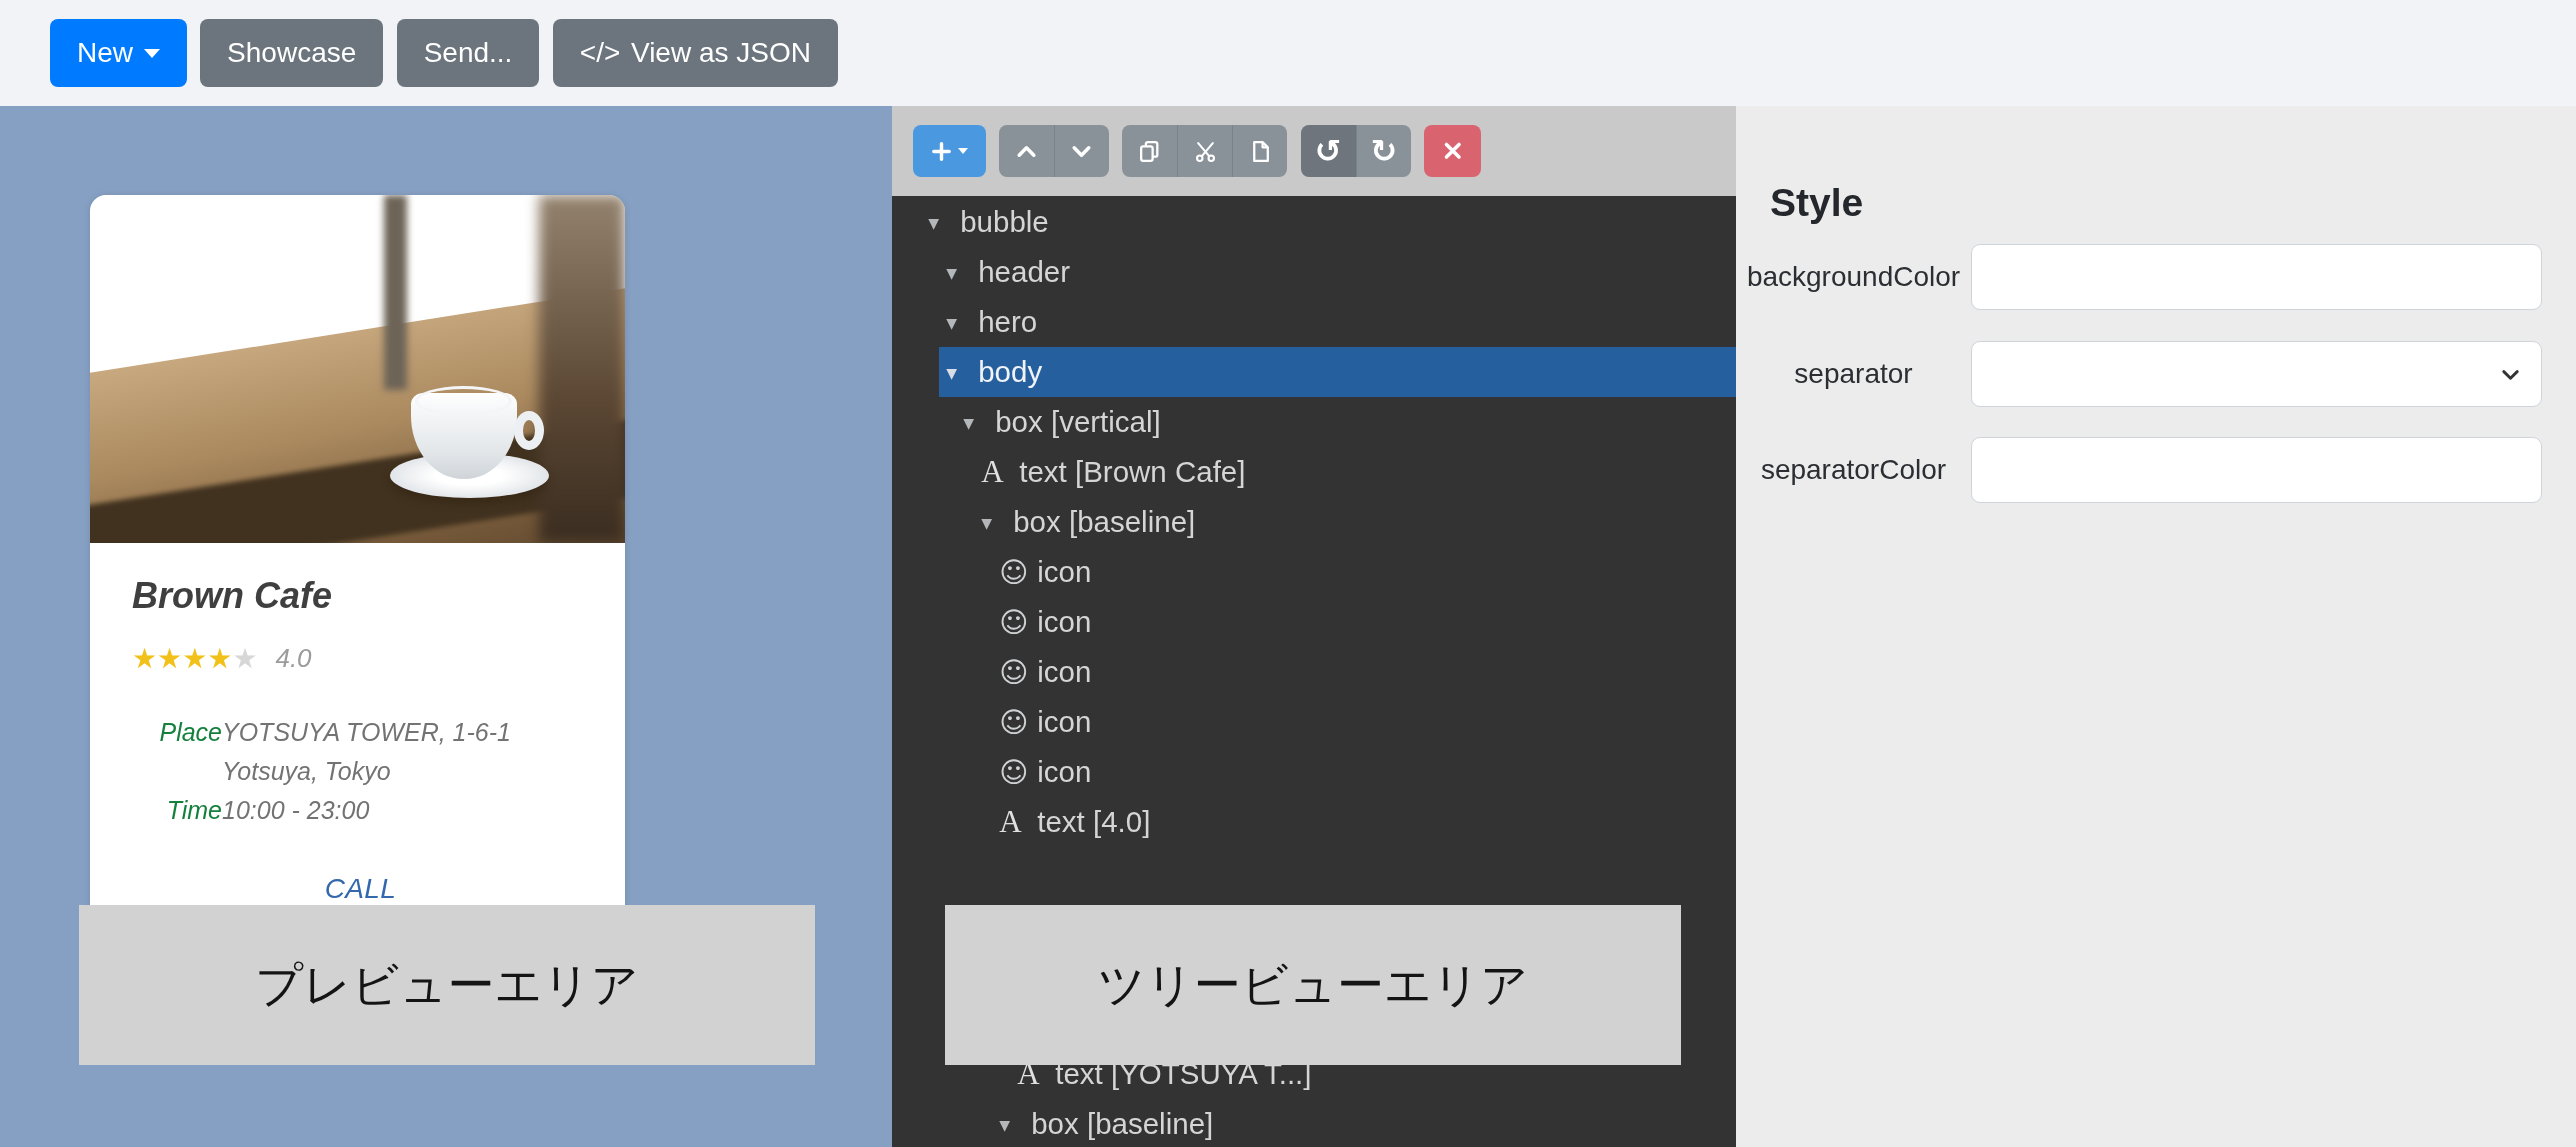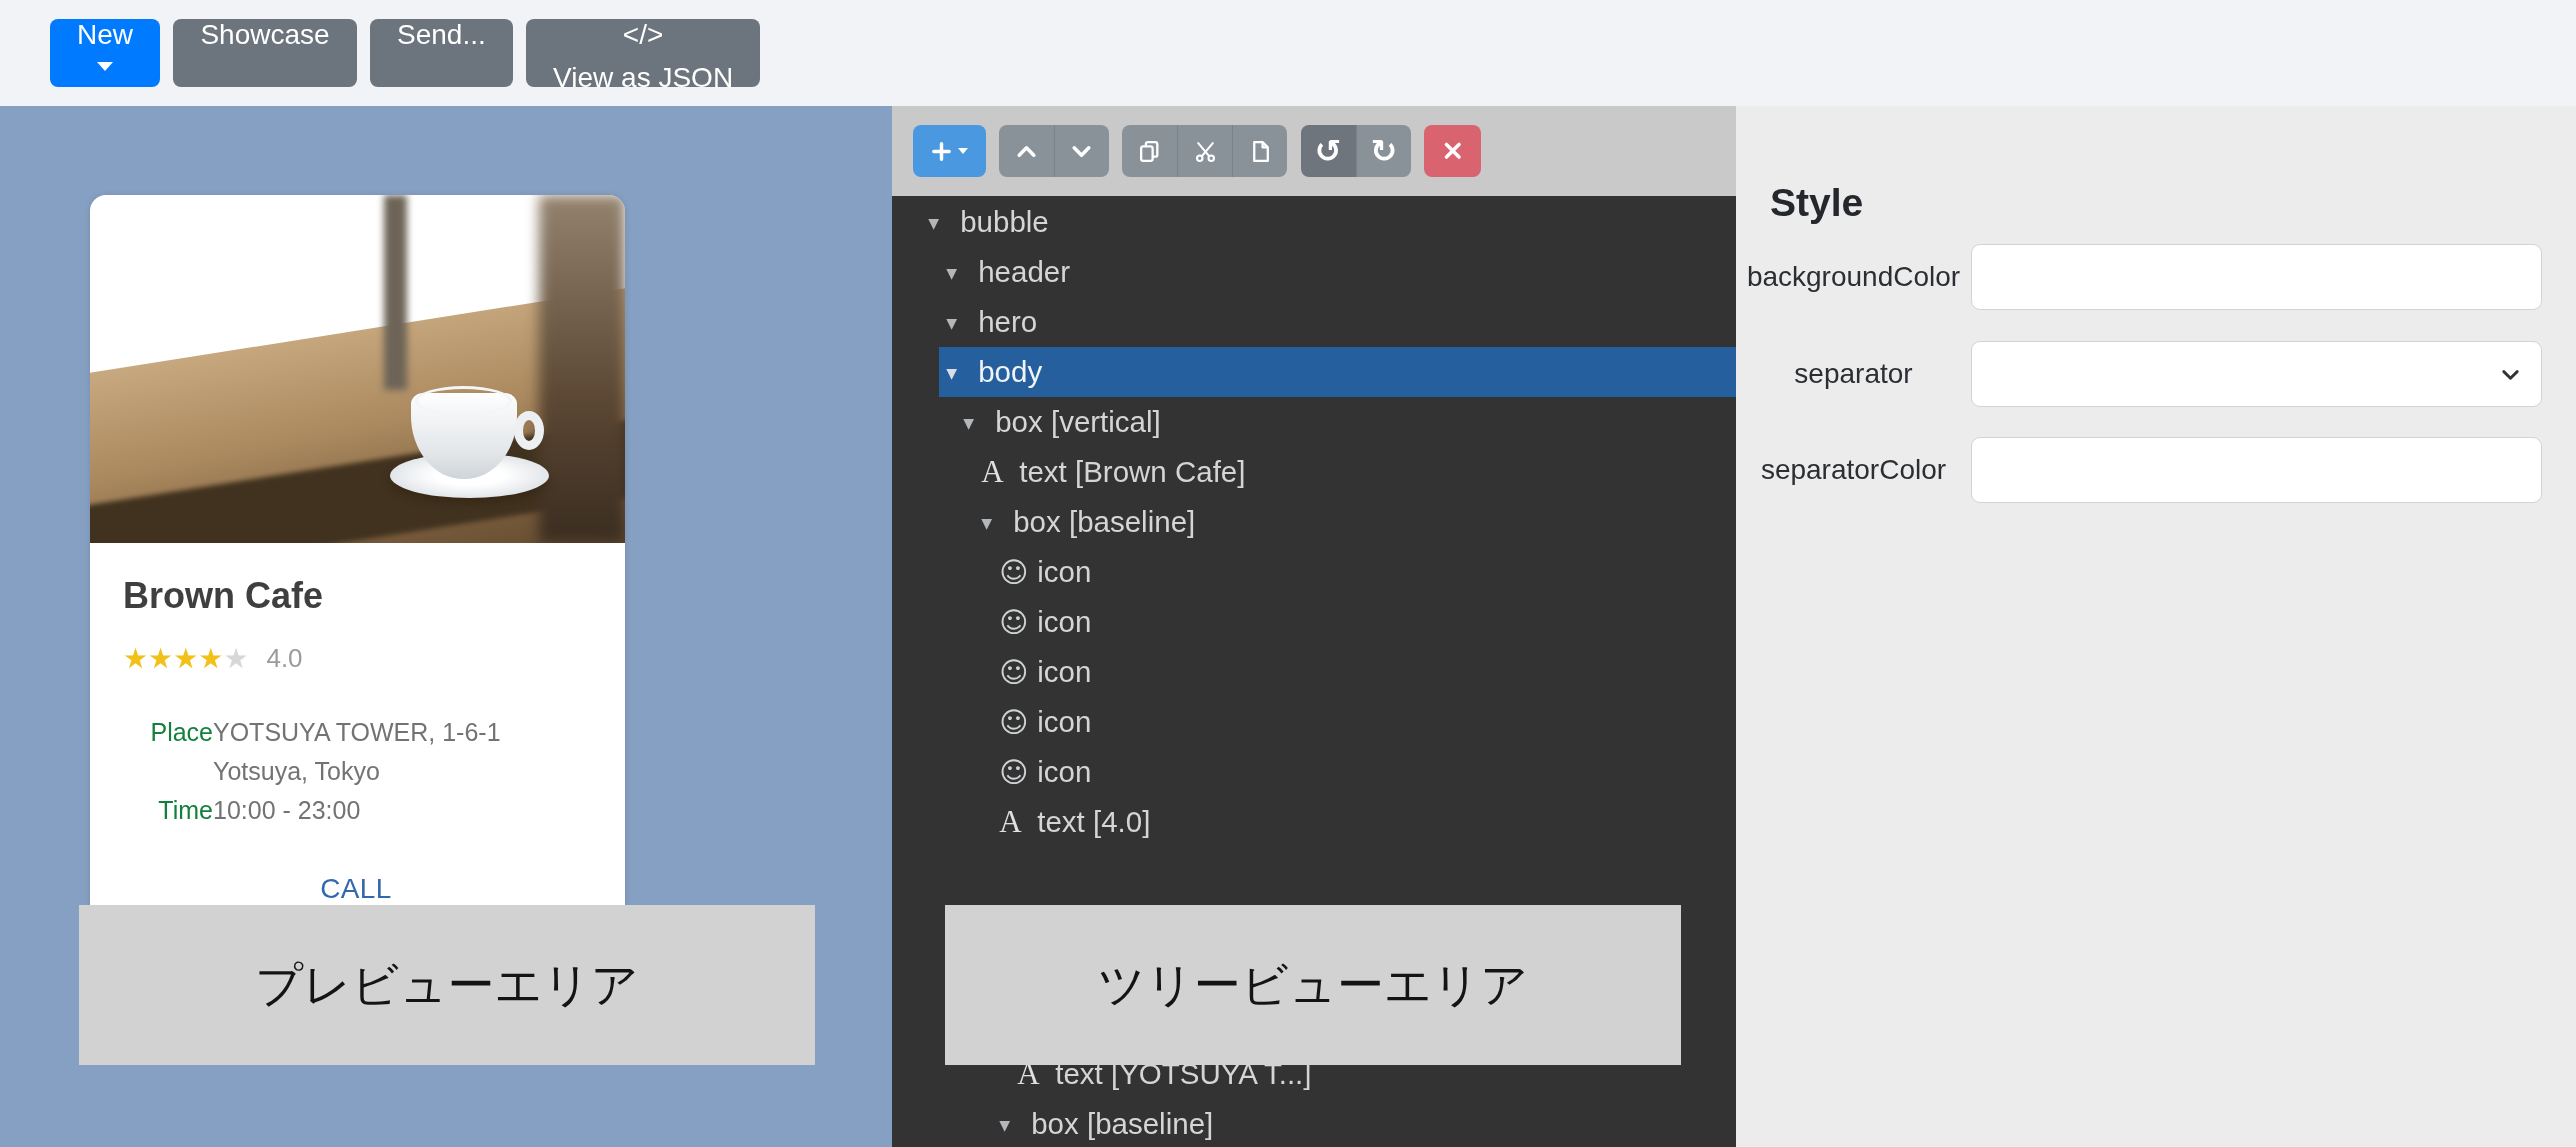--- a/index.html
+++ b/index.html
@@ -5,21 +5,21 @@
   html,body{margin:0;padding:0;background:#fff;}
   *{box-sizing:border-box;font-family:"Liberation Sans","DejaVu Sans",sans-serif;}
   #root{position:relative;width:2576px;height:1147px;overflow:hidden;background:#fff;}
 
   
   #app-header{position:absolute;left:0;top:0;width:2576px;height:106px;background:#F2F3F6;
     display:flex;align-items:center;justify-content:space-between;padding:0 23px 0 50px;}
   #app-title{font-size:40px;font-weight:bold;color:#73777C;letter-spacing:0.4px;}
   .hdr-buttons{display:flex;gap:13.4px;}
   .hbtn{height:68px;padding:0 27px;border:none;border-radius:8px;color:#fff;font-size:28px;
-    background:var(--c-secondary,#6c757d);display:flex;align-items:center;gap:10.7px;cursor:pointer;flex-direction:column;}
+    background:var(--c-secondary,#6c757d);display:flex;align-items:center;gap:10.7px;cursor:pointer;}
   .hbtn.primary{background:var(--c-primary,#007bff);}
   .caret-down{width:0;height:0;border-left:8px solid transparent;border-right:8px solid transparent;
     border-top:9px solid #fff;display:inline-block;}
 
   
   #main{position:absolute;top:106px;left:0;width:2576px;height:1042px;display:flex;}
   #preview-panel{position:relative;width:892px;height:100%;background:var(--c-preview-bg,#86A0C3);}
   #tree-panel{position:relative;width:844px;height:100%;background:var(--c-tree-bg,#333333);}
   #prop-panel{position:relative;flex:1;height:100%;background:#ECECEC;}
 
@@ -43,21 +43,21 @@
     background:linear-gradient(178deg,#c9a97f 0%,#aa895f 38%,#7c5e3d 72%,#5c452c 100%);}
   .hero .counter-edge{position:absolute;left:-12%;top:92%;width:134%;height:22%;transform:rotate(-9deg);transform-origin:left top;
     background:#41321f;filter:blur(2.7px);}
   .hero .saucer{position:absolute;left:56%;top:74%;width:159px;height:45px;border-radius:50%;
     background:radial-gradient(#ffffff 30%,#dfe3e7 75%,#c9ced3);box-shadow:0 5.4px 9px rgba(40,25,10,.35);}
   .hero .cup{position:absolute;left:60%;top:57%;width:106px;height:86px;
     background:linear-gradient(#fefefe,#e2e6e9 70%,#cfd4d8);border-radius:12.5px 12.5px 52px 52px / 10.7px 10.7px 63px 63px;}
   .hero .latte{position:absolute;left:3.6px;top:-7.2px;width:97px;height:30px;border-radius:50%;
     background:radial-gradient(ellipse at 45% 45%,#e9d3b2 0%,#cfa briefly 0,#c69b6a 55%,#a97a49 100%);border:3.6px solid #f4f5f6;}
   .hero .handle{position:absolute;right:-27px;top:18px;width:30px;height:39px;border:9.8px solid #edf0f2;border-radius:50%;}
-  .card-body{padding:32px 36px 0 33px;}
+  .card-body{padding:32px 36px 0 42px;font-style:italic;}
   .card-title{font-size:36px;font-weight:bold;color:#3F3F3F;}
   .rating{display:flex;align-items:center;margin-top:25px;gap:5.4px;}
   .star{font-size:28px;color:var(--c-star-empty,#D7D7D7);}
   .star.filled{color:var(--c-star-filled,#F2C119);}
   .rating-value{font-size:26px;color:#9B9B9B;margin-left:12.5px;}
   .details{margin-top:38px;}
   .detail-row{display:flex;font-size:25px;line-height:39px;}
   .detail-label{width:90px;color:#15803d;flex:0 0 auto;text-align:right;}
   .detail-value{width:295px;color:#737373;}
   .call-row{margin-top:43px;text-align:center;}

